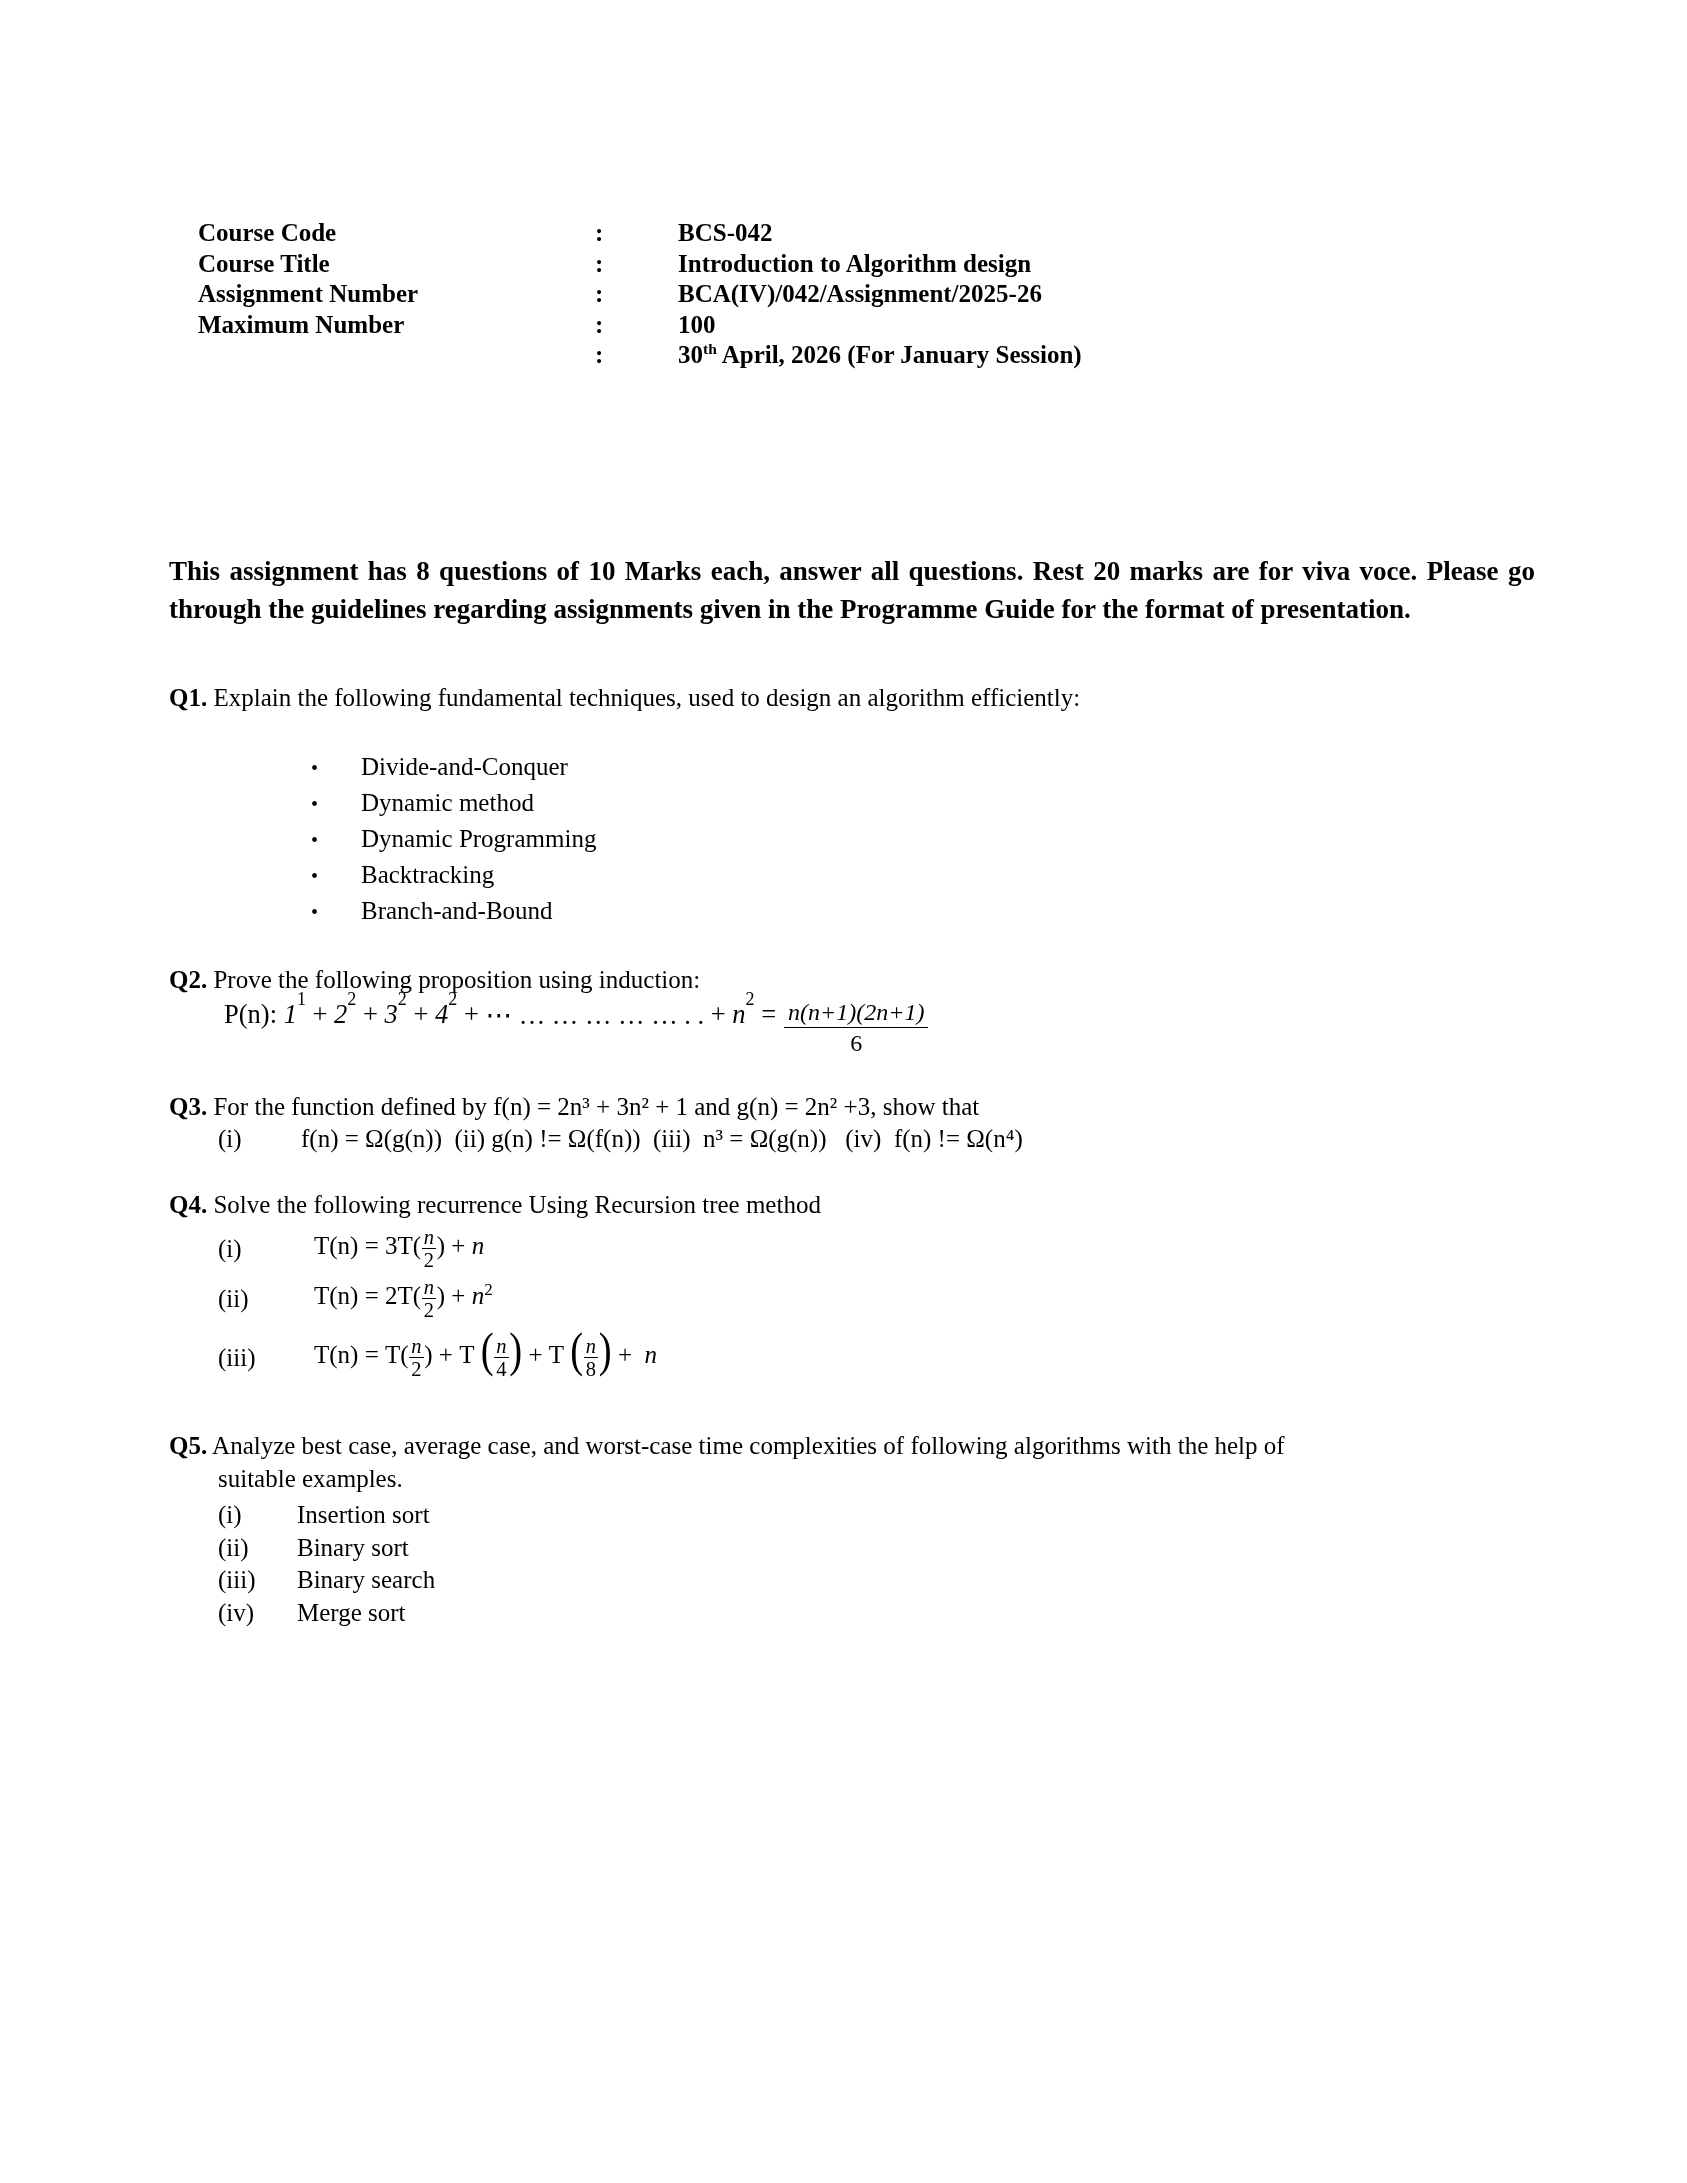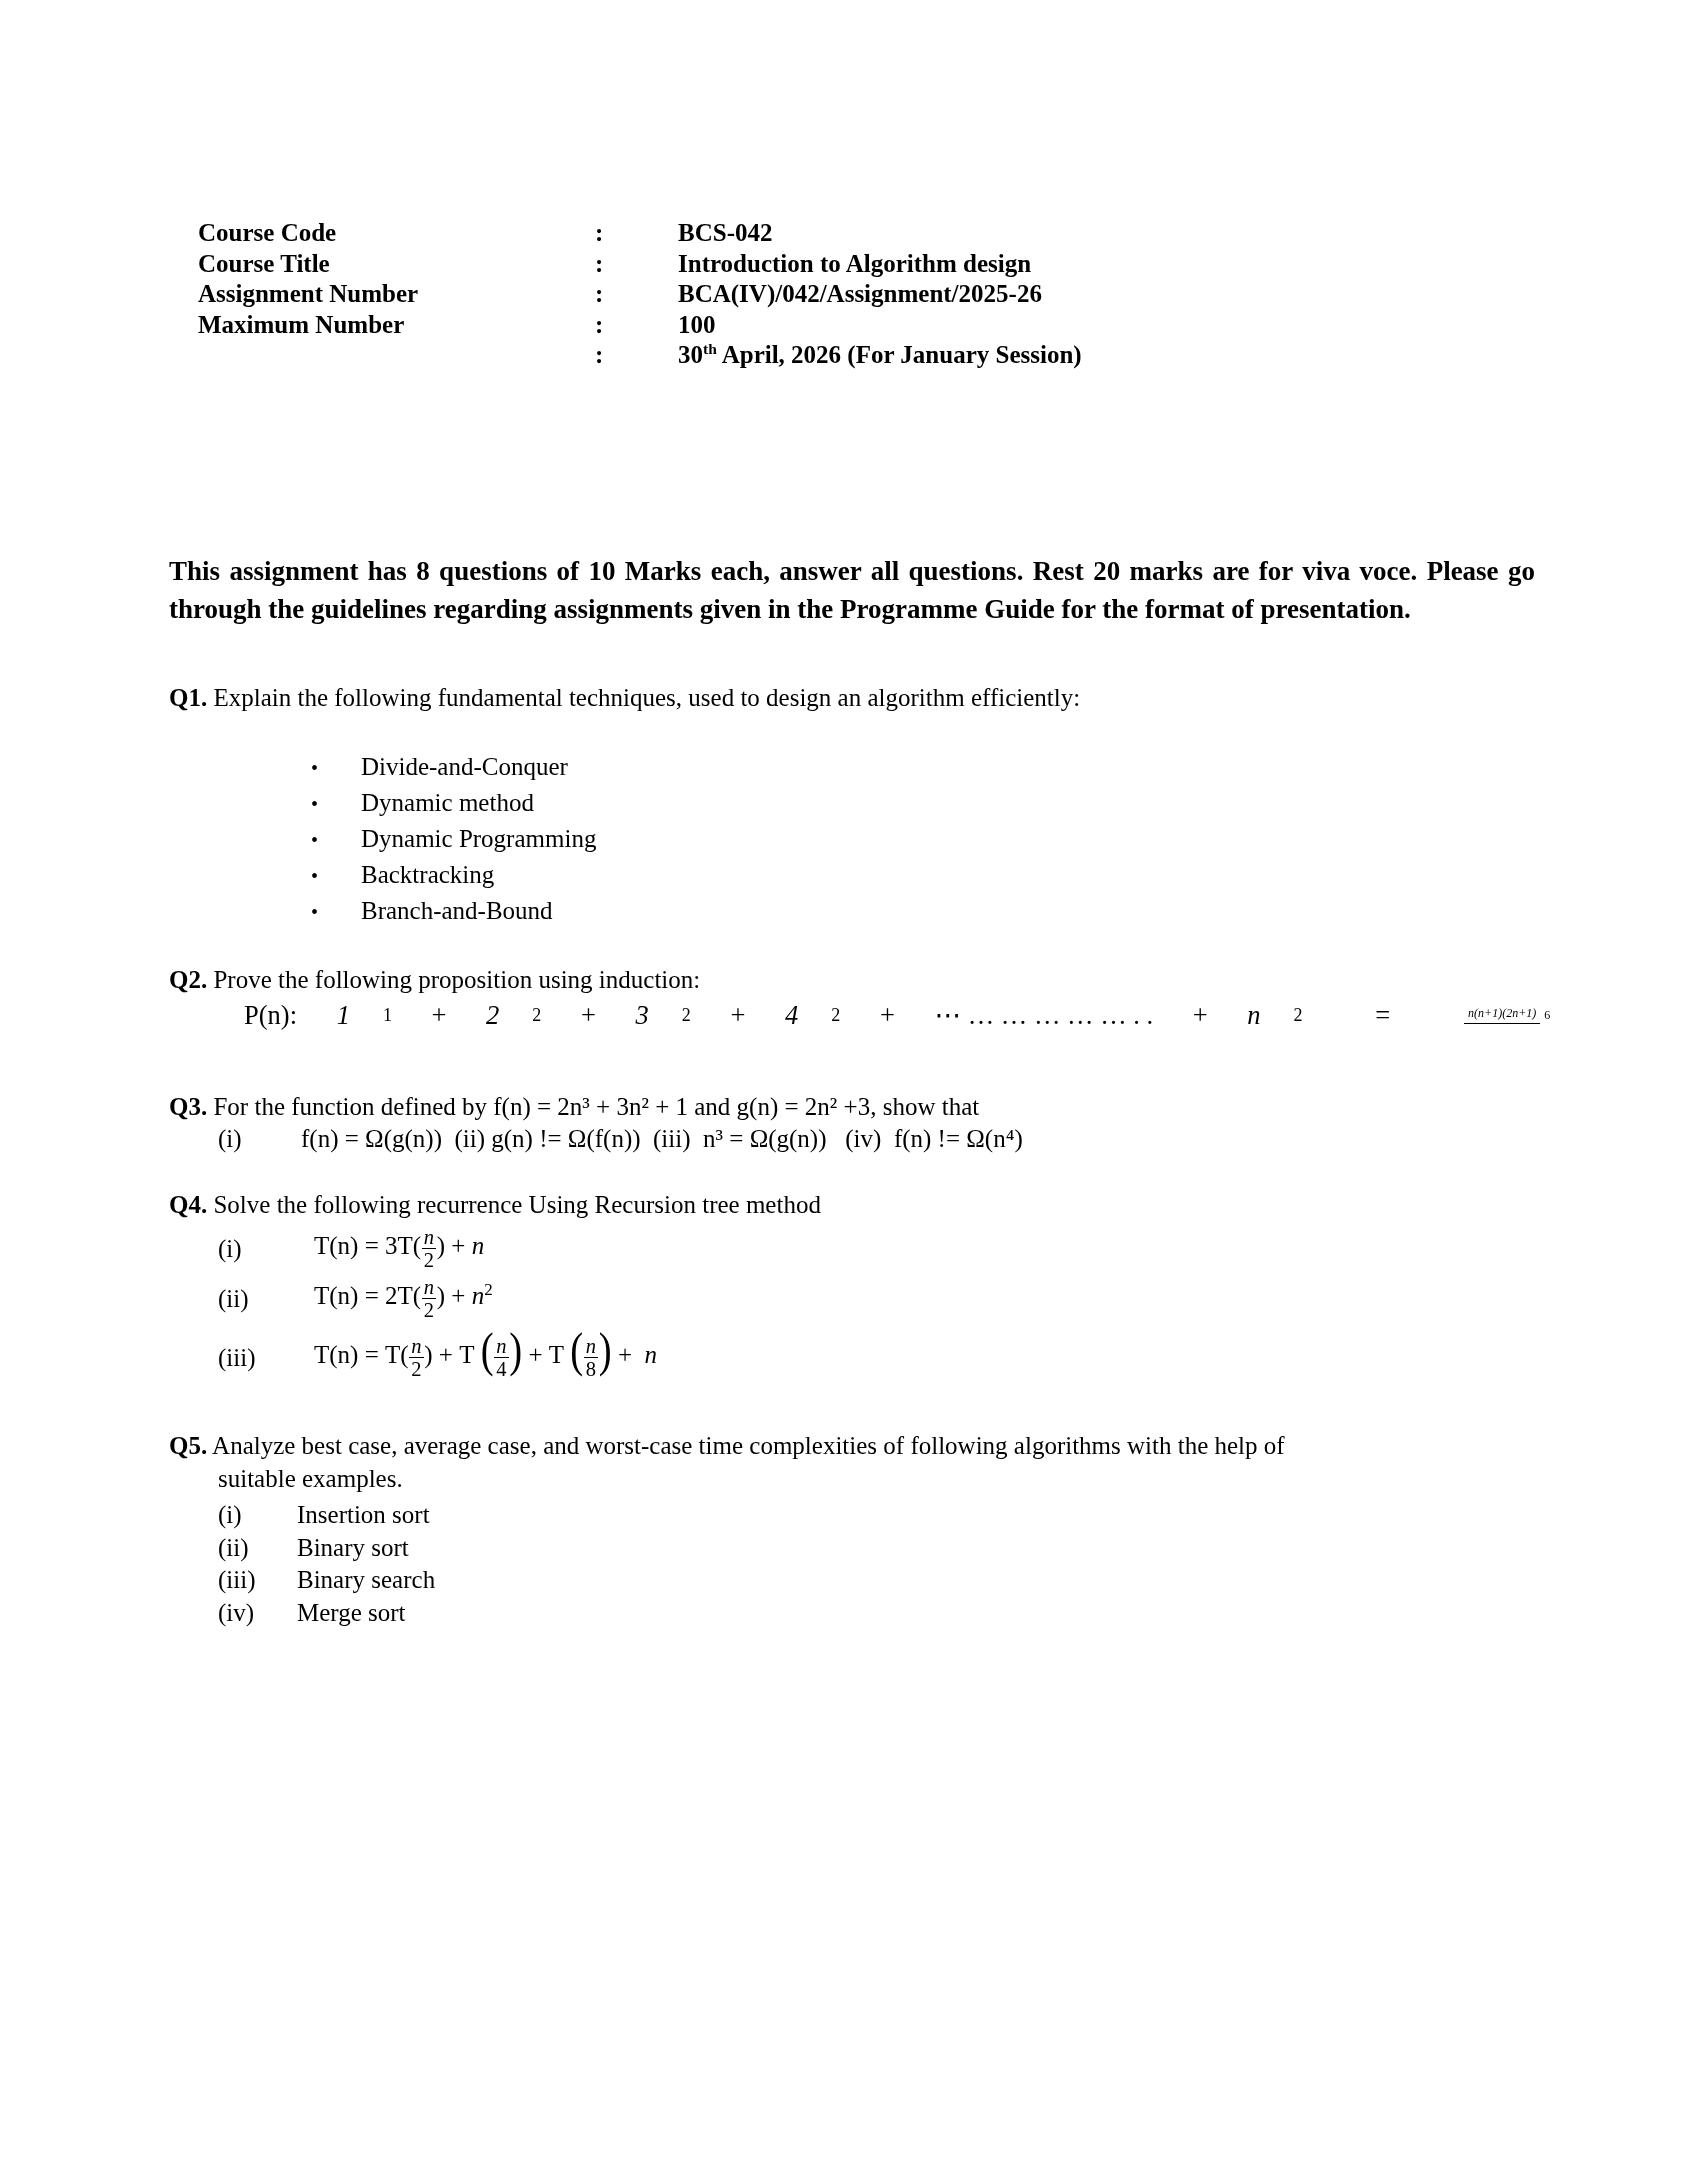--- a/index.html
+++ b/index.html
@@ -86,42 +86,42 @@
     width: 50px;
     flex: 0 0 50px;
     font-size: 20px;
     line-height: 1;
   }
 
   
   #q2 { left: 169px; top: 963px; width: 1363px; }
   .formula-line {
     position: absolute;
-    left: 244px;
+    left: 224px;
     top: 999px;
     font-size: 26.5px;
     white-space: nowrap;
     display: flex;
-    align-items: center;
-    gap: 33px;
+    align-items: flex-start;
   }
   .math-i {
     font-family: "Liberation Serif", "DejaVu Serif", serif;
     font-style: italic;
   }
   .sup-sm {
     font-size: 0.68em;
     vertical-align: super;
     line-height: 0;
   }
   .frac {
     display: inline-flex;
+    flex-direction: column;
     align-items: center;
     vertical-align: middle;
-    font-size: 12px;
+    font-size: 24px;
     margin: 0 1.3px;
   }
   .frac .num {
     padding: 0 4px 1.3px 4px;
     border-bottom: 1.3px solid #000;
     white-space: nowrap;
   }
   .frac .den {
     padding: 1.3px 4px 0 4px;
   }

